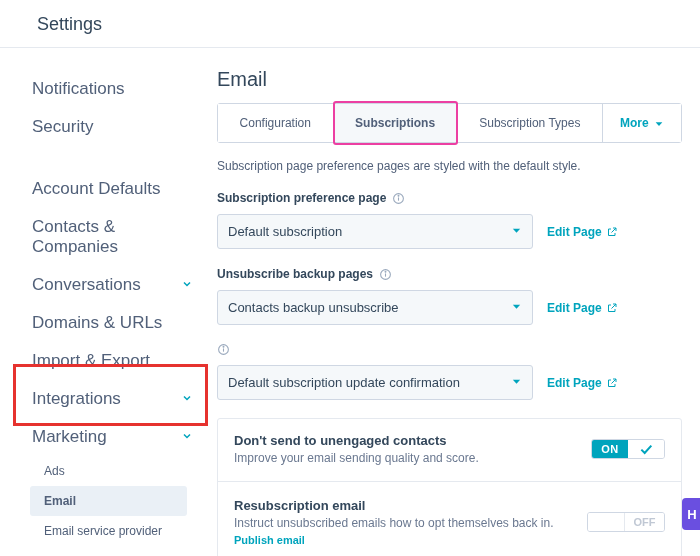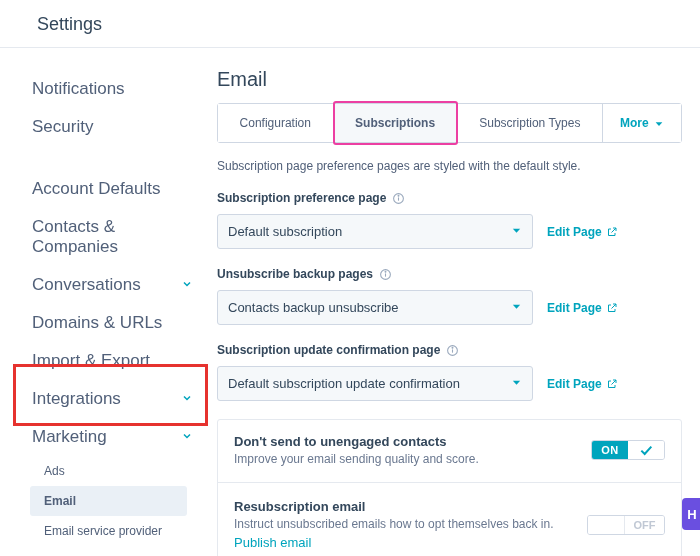--- a/index.html
+++ b/index.html
@@ -167,21 +167,21 @@
   }
   .card-row {
     display: flex;
     justify-content: space-between;
     align-items: center;
     gap: 12px;
   }
   .card-row + .card-divider { margin: 16px -16px; border:none; border-top:1px solid #e5e9ef; }
   .card-title { font-size: 13px; font-weight: 700; color:#33475b; margin-bottom:3px; }
   .card-sub { font-size: 12px; color:#6a7890; }
-  .publish-link { color:#00a4bd; font-weight:400; font-size:13px; display:block; margin-top:4px; cursor:pointer; }
+  .publish-link { color:#00a4bd; font-weight:700; font-size:11px; display:block; margin-top:4px; cursor:pointer; }
   .toggle {
     display: flex;
     align-items: center;
     border: 1px solid #cfd7e3;
     border-radius: 3px;
     overflow: hidden;
     height: 20px;
   }
   .toggle.on .seg-on { background:#00a4bd; color:#fff; }
   .toggle.on .seg-check { background:#fff; color:#00a4bd; }
@@ -330,21 +330,20 @@
               <path d="M14 4h6v6"></path>
               <path d="M20 4l-9 9"></path>
               <path d="M18 14v5H5V6h5"></path>
             </svg>
         </a>
       </div>
     </div>
 
     <div class="field-block">
       <div class="field-label">
-        <span>Subscription update confirmation page</span>
         <span class="info-icon">
           <svg viewBox="0 0 24 24" fill="none" stroke="#9aa9bd" stroke-width="2">
               <circle cx="12" cy="12" r="9"></circle>
               <line x1="12" y1="10" x2="12" y2="16"></line>
               <circle cx="12" cy="7" r="0.8" fill="#9aa9bd"></circle>
             </svg>
         </span>
       </div>
       <div class="field-row">
         <div class="select-box">

